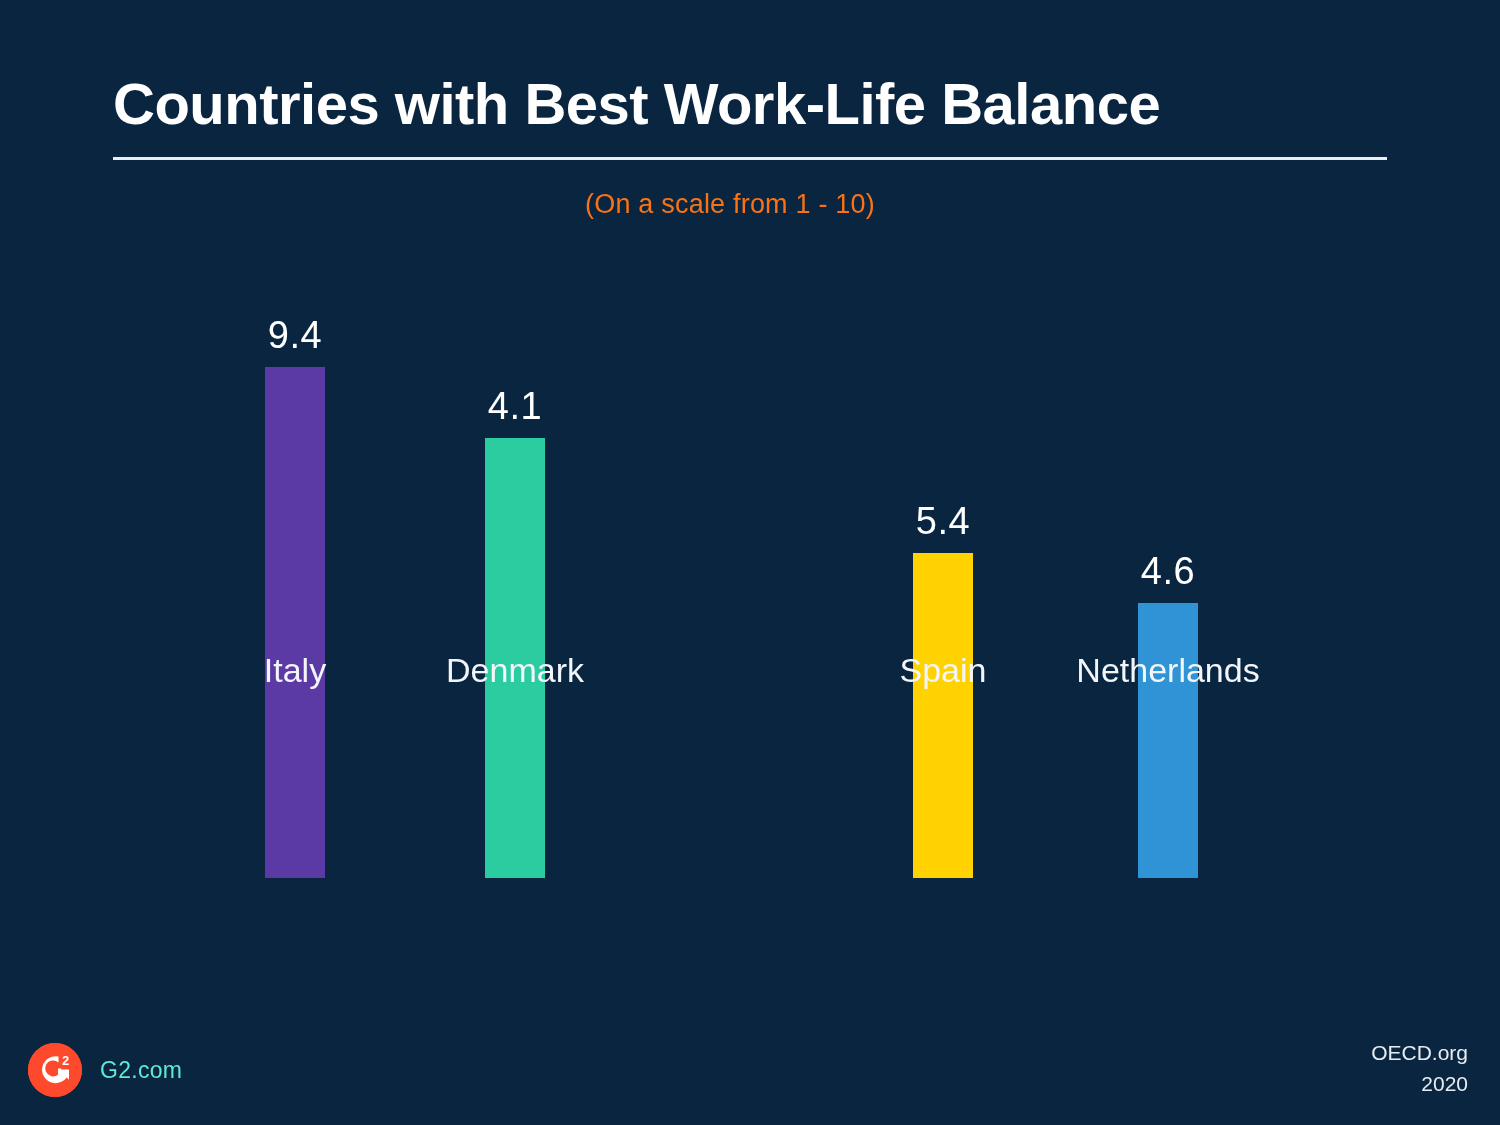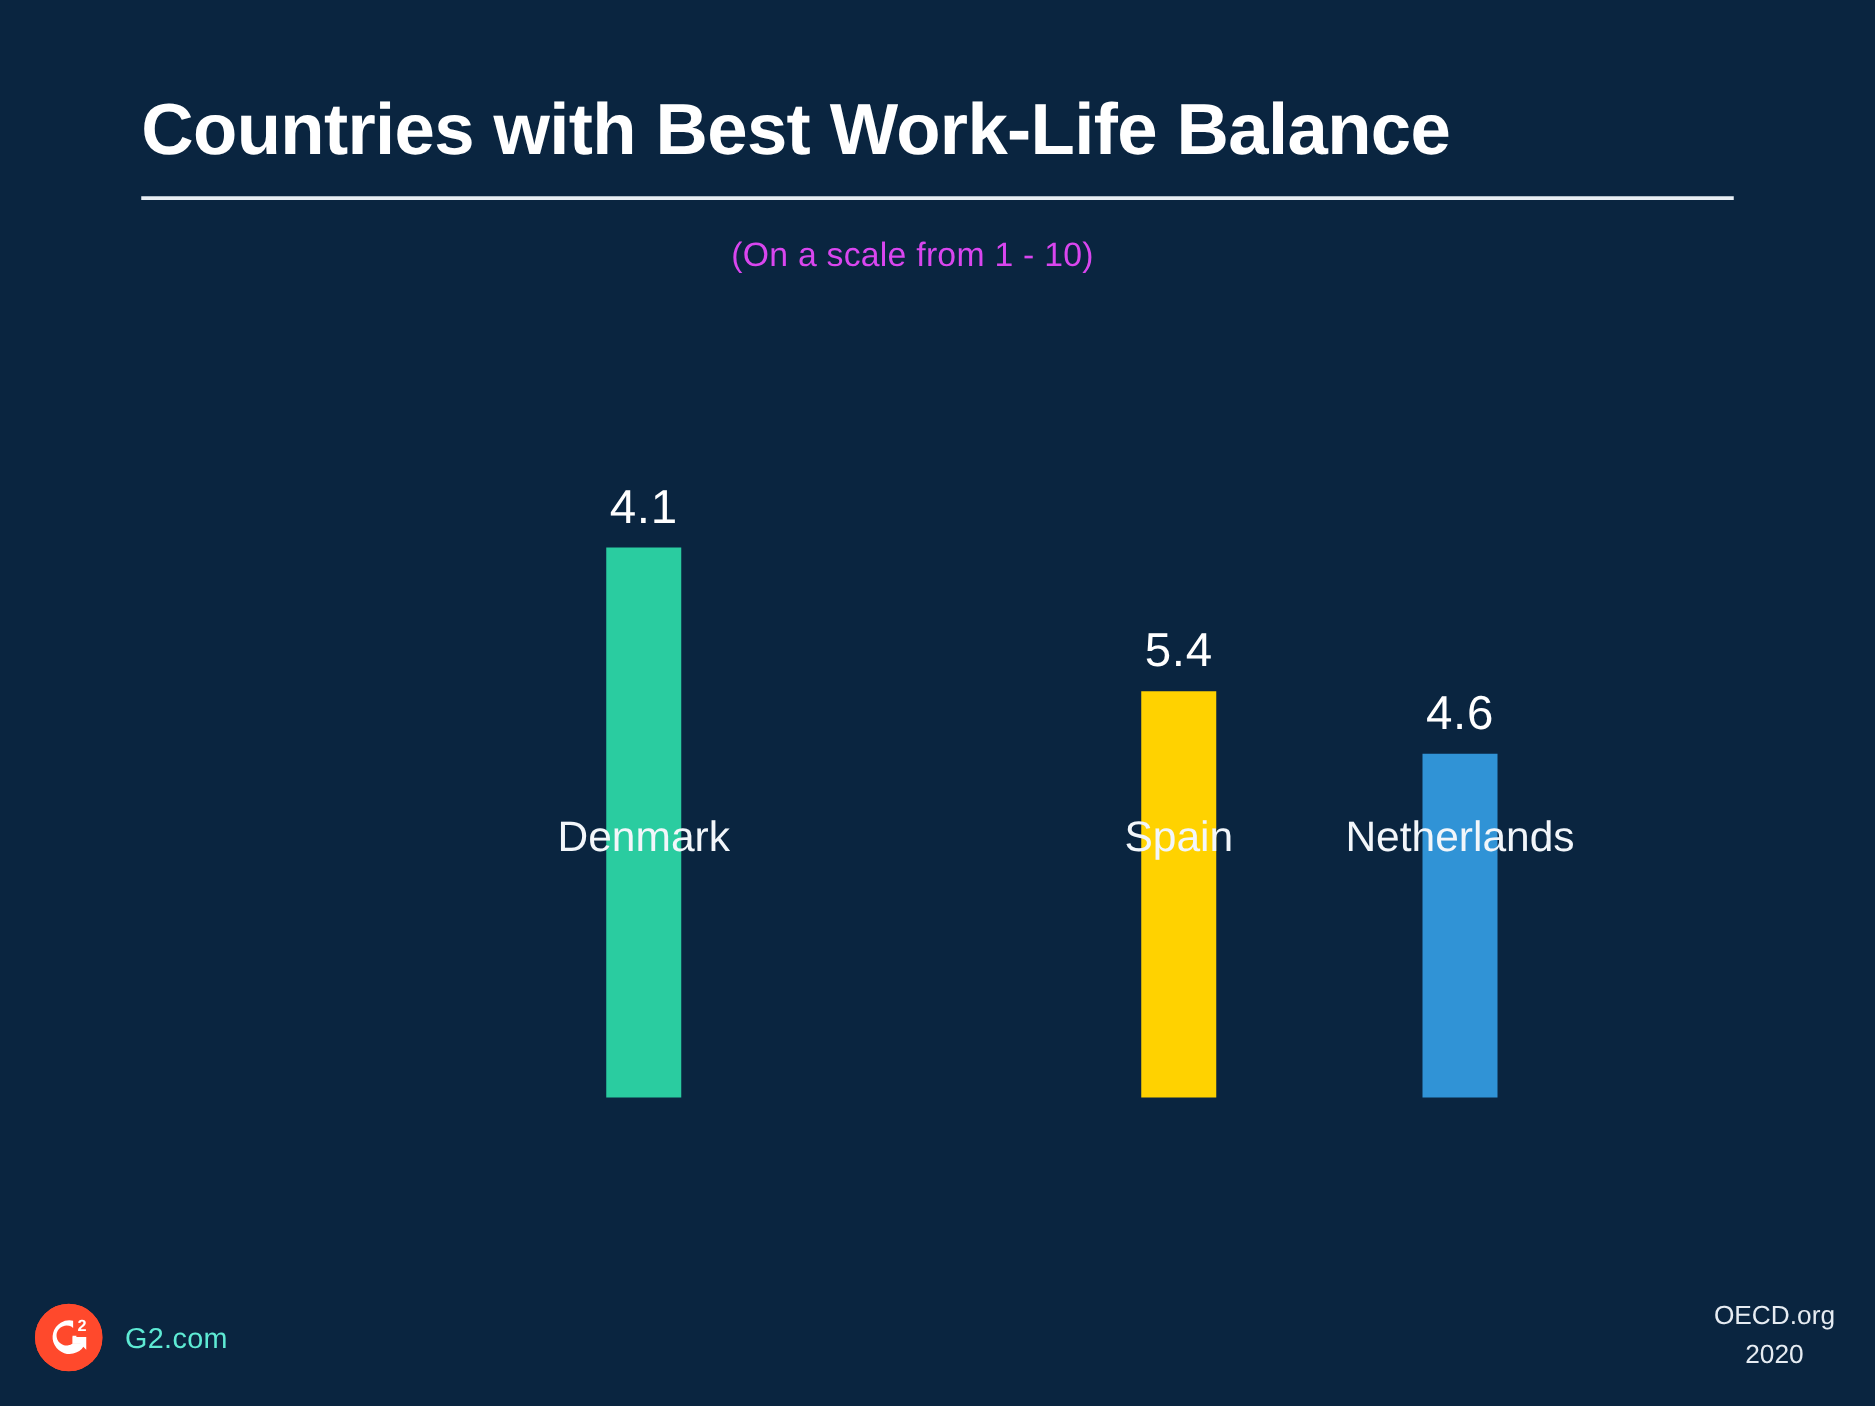--- a/index.html
+++ b/index.html
@@ -37,21 +37,21 @@
     width: 100%;
     background: #E8EEF4;
   }
   #chart-subtitle {
     position: absolute;
     left: 0;
     top: 115px;
     width: 1234px;
     text-align: center;
     font-size: 27px;
-    color: #d946ef;
+    color: #f97316;
     letter-spacing: 0.2px;
   }
 
   
   #plot-area {
     position: absolute;
     left: 0;
     top: 0;
     width: 1500px;
     height: 1125px;
@@ -122,37 +122,46 @@
   #g2-logo svg { display: block; }
   #g2-site {
     font-size: 23px;
     color: #5eead4;
     letter-spacing: 0.3px;
   }
   #footer-right {
     position: absolute;
     right: 32px;
     bottom: 26px;
-    text-align: center;
+    text-align: right;
     font-size: 21px;
     color: #E6ECF2;
     line-height: 1.45;
   }
 </style>
 </head>
 <body>
 
 <div id="header">
   <div id="chart-title">Countries with Best Work-Life Balance</div>
   <div id="title-divider"></div>
   <div id="chart-subtitle">(On a scale from 1 - 10)</div>
 </div>
 
 <div id="plot-area">
 
+  <div class="bar-group" style="left:195px;">
+    <div class="bar-col">
+      <div class="bar-value" style="bottom:521px;">9.4</div>
+      <div class="bar-rect" style="height:511px;background:#5B3AA6;"></div>
+    </div>
+    <div class="bar-label-wrap">
+      <div class="bar-label">Italy</div>
+    </div>
+  </div>
 
   <div class="bar-group" style="left:415px;">
     <div class="bar-col">
       <div class="bar-value" style="bottom:450px;">4.1</div>
       <div class="bar-rect" style="height:440px;background:#2ACCA0;"></div>
     </div>
     <div class="bar-label-wrap">
       <div class="bar-label">Denmark</div>
     </div>
   </div>

